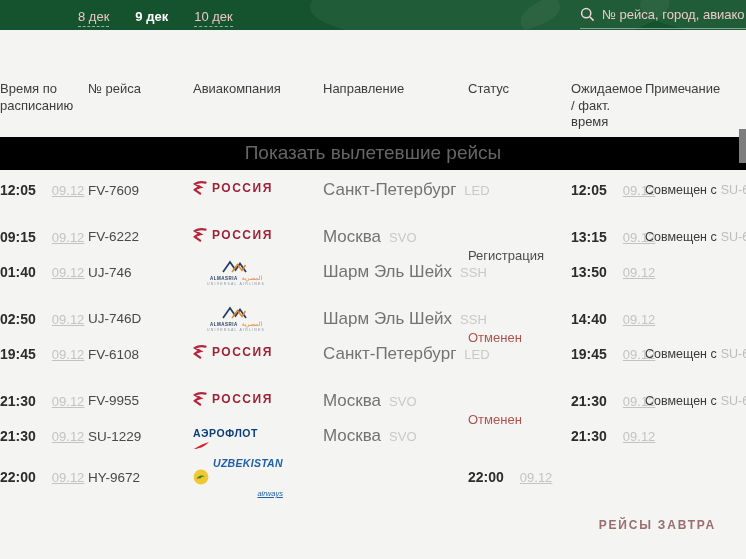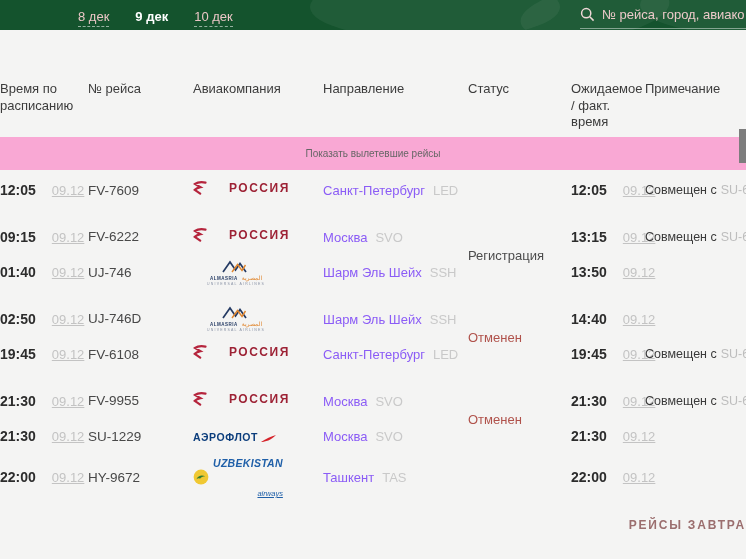--- a/index.html
+++ b/index.html
@@ -41,52 +41,52 @@
   }
   .search input::placeholder { color:#ecc9c9; opacity:1; }
   
   .grid {
     display:grid;
     grid-template-columns:88px 105px 130px 145px 103px 74px 1fr;
   }
   .thead { padding-top:51px; padding-bottom:6px; }
   .thead .hc { font-size:13px; color:#3c3c3c; line-height:1.28; padding-right:10px; }
   .band {
-    height:33px; background:#f9a8d4; display:flex; align-items:center; justify-content:center;
-    font-size:10px; color:#666; cursor:pointer;
+    height:33px; background:#000000; display:flex; align-items:center; justify-content:center;
+    font-size:19px; color:#666; cursor:pointer;
   }
   .row { height:41px; align-items:center; cursor:pointer; }
   .cell { white-space:nowrap; }
   .t { font-weight:bold; font-size:14px; color:#2c2c2c; }
   .d { font-size:13px; color:#c3c3c3; margin-left:16px;text-decoration:underline; }
   .c-flight { font-size:13.5px; color:#484848; }
-  .city { font-size:13px; color:#8b5cf6; }
+  .city { font-size:17px; color:#737373; }
   .code { font-size:13px; color:#c9c9c9; margin-left:8px; }
   .c-status { font-size:13px; color:#4c4c4c;margin-top:37px; }
   .c-status.cancelled { color:#b0524b; }
   .c-note { font-size:12.5px; }
   .c-note .n { color:#3a3a3a; }
   .c-note .ncode { color:#bdbdbd; margin-left:4px; }
   
   .logo-slot { display:inline-flex; align-items:center; }
-  .lg-rossiya { display:inline-flex; align-items:center; gap:22px; }
+  .lg-rossiya { display:inline-flex; align-items:center; gap:5px; }
   .ros-text { color:#9d2235; font-weight:bold; font-size:12px; letter-spacing:1.5px; }
-  .lg-aeroflot { display:inline-flex; align-items:flex-end; gap:2px; }
+  .lg-aeroflot { display:inline-flex; align-items:flex-start; gap:2px;flex-direction:column; }
   .aef-text { color:#0b3d7c; font-weight:bold; font-size:10.5px; letter-spacing:0.6px; }
   .lg-uzbek { display:inline-flex; align-items:center; gap:4px; }
   .uzb-col { display:flex; flex-direction:column; align-items:flex-end;gap:21px; }
   .uzb-name { color:#1f5fa8; font-weight:bold; font-style:italic; font-size:10.5px; letter-spacing:0.3px; }
   .uzb-sub { color:#1f5fa8; font-style:italic; font-size:7.5px; margin-top:-1px;text-decoration:underline; }
   .lg-almasria { display:inline-flex; flex-direction:column; align-items:center; margin-left:14px; }
   .alm-line1 { display:flex; gap:4px; align-items:baseline; margin-top:1px; }
   .alm-name { color:#243a63; font-weight:bold; font-size:4.5px; letter-spacing:0.5px; }
   .alm-ar { color:#e0862e; font-size:6px; }
   .alm-sub { color:#8a93a6; font-size:3.5px; letter-spacing:1.2px; margin-top:1px; }
   
-  .footer { margin-top:20px; display:flex; justify-content:flex-end; }
+  .footer { margin-top:20px; display:flex; justify-content:flex-end; padding-right:30px; }
   .tomorrow {
     font-size:12px; font-weight:bold; letter-spacing:1.8px;
     color:#9b6e6e; cursor:pointer;
   }
   .scroll-thumb {
     position:absolute; right:0; top:129px; width:7px; height:34px; background:#7d7d7d;
   }
 </style>
 </head>
 <body>
@@ -310,23 +310,20 @@
     <svg width="16" height="16" viewBox="0 0 16 16">
       <circle cx="8" cy="8" r="7.4" fill="#f0c832"></circle>
       <path d="M3.5 10.2 C5 6.6 8.6 5.6 12.2 7.2 C9.6 7.4 8 8.2 7 9.8 C6 9 4.8 9.2 3.5 10.2 Z" fill="#2f7d33"></path>
     </svg>
     <span class="uzb-col">
       <span class="uzb-name">UZBEKISTAN</span>
       <span class="uzb-sub">airways</span>
     </span>
   </span>
 </span></div>
-    <div class="cell">
-      <span class="city">Ташкент</span><span class="code">TAS</span>
-    </div>
     <div class="cell c-status"></div>
     <div class="cell">
       <span class="t">22:00</span><span class="d">09.12</span>
     </div>
     <div class="cell c-note">
       <span class="n"></span><span class="ncode"></span>
     </div>
   </div>
   </div>
 

